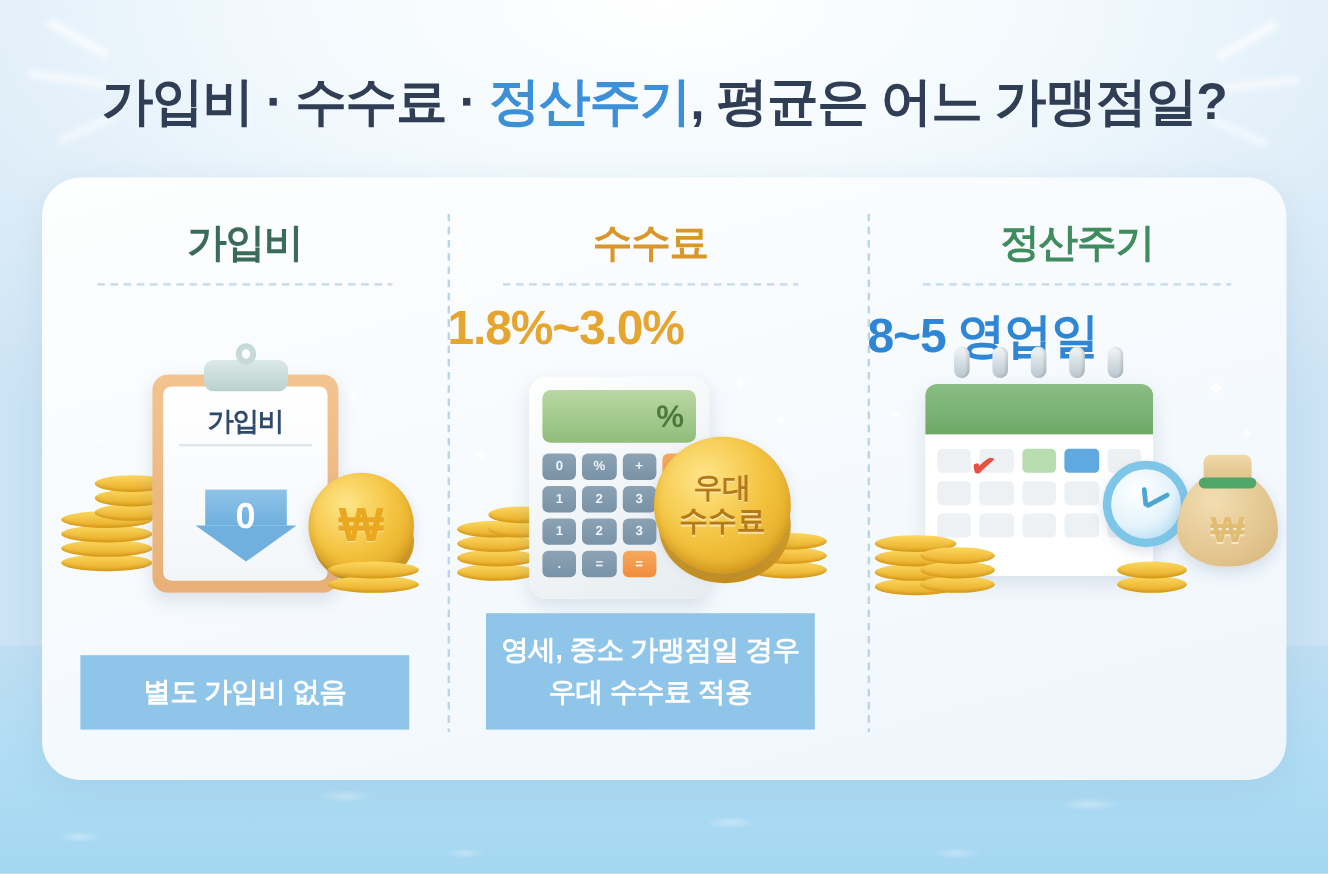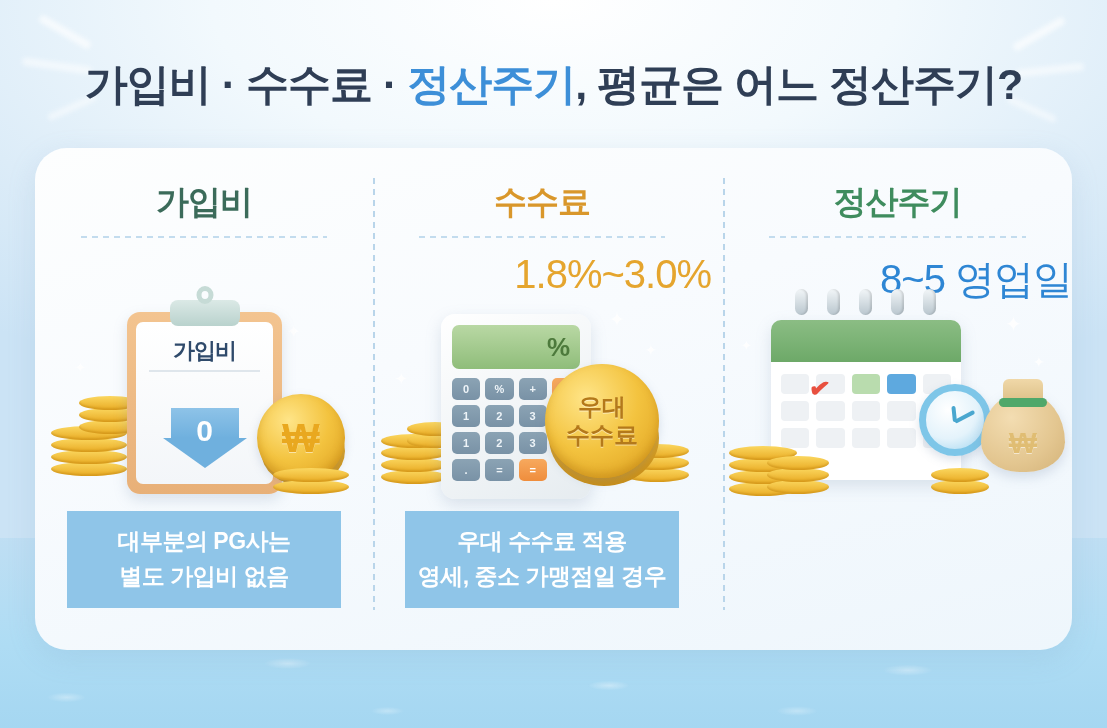--- a/index.html
+++ b/index.html
@@ -67,21 +67,21 @@
     position:absolute; top:32px; left:0; right:0;
     text-align:center; font-size:33px; font-weight:bold; letter-spacing:-1px;
   }
   .hdiv {
     position:absolute; top:88px; left:46px; right:46px; height:2px;
     background-image:linear-gradient(90deg, #c3dcee 55%, transparent 0);
     background-size:11px 2px;
   }
   .col-value {
     position:absolute; top:104px; left:0; right:0;
-    text-align:right; font-size:40px; font-weight:normal; letter-spacing:-1px;
+    text-align:left; font-size:40px; font-weight:bold; letter-spacing:-1px;
   }
   .art { position:absolute; left:0; right:0; top:150px; height:210px; }
 
   .caption {
     position:absolute; bottom:42px; left:32px; right:32px;
     background:#8fc5e8; color:#ffffff;
     text-align:center; font-size:23px; font-weight:bold; letter-spacing:-.5px;
     line-height:1.55; padding:13px 6px;
   }
   .caption.single { padding:31px 6px; }
@@ -239,21 +239,21 @@
 <div>
   <div class="ray" style="left:36px;  top:28px;  width:58px; height:8px; transform:rotate(30deg);  opacity:.75;"></div>
   <div class="ray" style="left:22px;  top:62px;  width:70px; height:8px; transform:rotate(8deg);   opacity:.6;"></div>
   <div class="ray" style="left:46px;  top:104px; width:52px; height:7px; transform:rotate(-24deg); opacity:.55;"></div>
   <div class="ray" style="left:1010px;top:30px;  width:58px; height:8px; transform:rotate(-30deg); opacity:.75;"></div>
   <div class="ray" style="left:1016px;top:66px;  width:68px; height:8px; transform:rotate(-6deg);  opacity:.6;"></div>
   <div class="ray" style="left:1006px;top:106px; width:52px; height:7px; transform:rotate(24deg);  opacity:.55;"></div>
 </div>
 
 <div class="title">
-  <span>가입비 · 수수료 · </span><span class="accent">정산주기</span><span>, 평균은 어느 정산주기?</span>
+  <span>가입비 · 수수료 · </span><span class="accent">정산주기</span><span>, 평균은 어느 가맹점일?</span>
 </div>
 
 <div class="card">
 
   <div class="vdiv" style="left:338px;"></div>
   <div class="vdiv" style="left:688px;"></div>
 
   <div class="col" style="left:0;">
     <div class="col-head" style="color:#3b6b5a;">가입비</div>
     <div class="hdiv"></div>
@@ -291,21 +291,20 @@
       <div class="coin-big" style="left:222px; top:96px; width:88px; height:88px; font-size:40px;">
         <span>₩</span>
       </div>
       <div class="coin-stack" style="left:238px; top:170px; width:76px; height:28px;">
         <div class="coin-d" style="top:12px;"></div>
         <div class="coin-d" style="top:0;"></div>
       </div>
     </div>
 
     <div class="caption">
-      <div>대부분의 PG사는</div>
       <div>별도 가입비 없음</div>
     </div>
   </div>
 
   <div class="col" style="left:338px;">
     <div class="col-head" style="color:#d9972b;">수수료</div>
     <div class="hdiv"></div>
     <div class="col-value" style="color:#e5a52e;">1.8%~3.0%</div>
 
     <div class="art">
@@ -353,22 +352,22 @@
       </div>
 
       <div class="coin-edge" style="left:176px; top:92px; width:110px; height:96px;"></div>
       <div class="coin-big" style="left:172px; top:66px; width:114px; height:114px; flex-direction:column; font-size:24px; line-height:1.15;">
         <span style="color:#b4791a;">우대</span>
         <span style="color:#b4791a;">수수료</span>
       </div>
     </div>
 
     <div class="caption">
+      <div>영세, 중소 가맹점일 경우</div>
       <div>우대 수수료 적용</div>
-      <div>영세, 중소 가맹점일 경우</div>
     </div>
   </div>
 
   <div class="col" style="left:688px; width:349px;">
     <div class="col-head" style="color:#3f8c5e;">정산주기</div>
     <div class="hdiv"></div>
     <div class="col-value" style="color:#2e86d4;">8~5 영업일</div>
 
     <div class="art">
       <span class="sparkle" style="left:282px; top:14px; font-size:20px;">✦</span>

